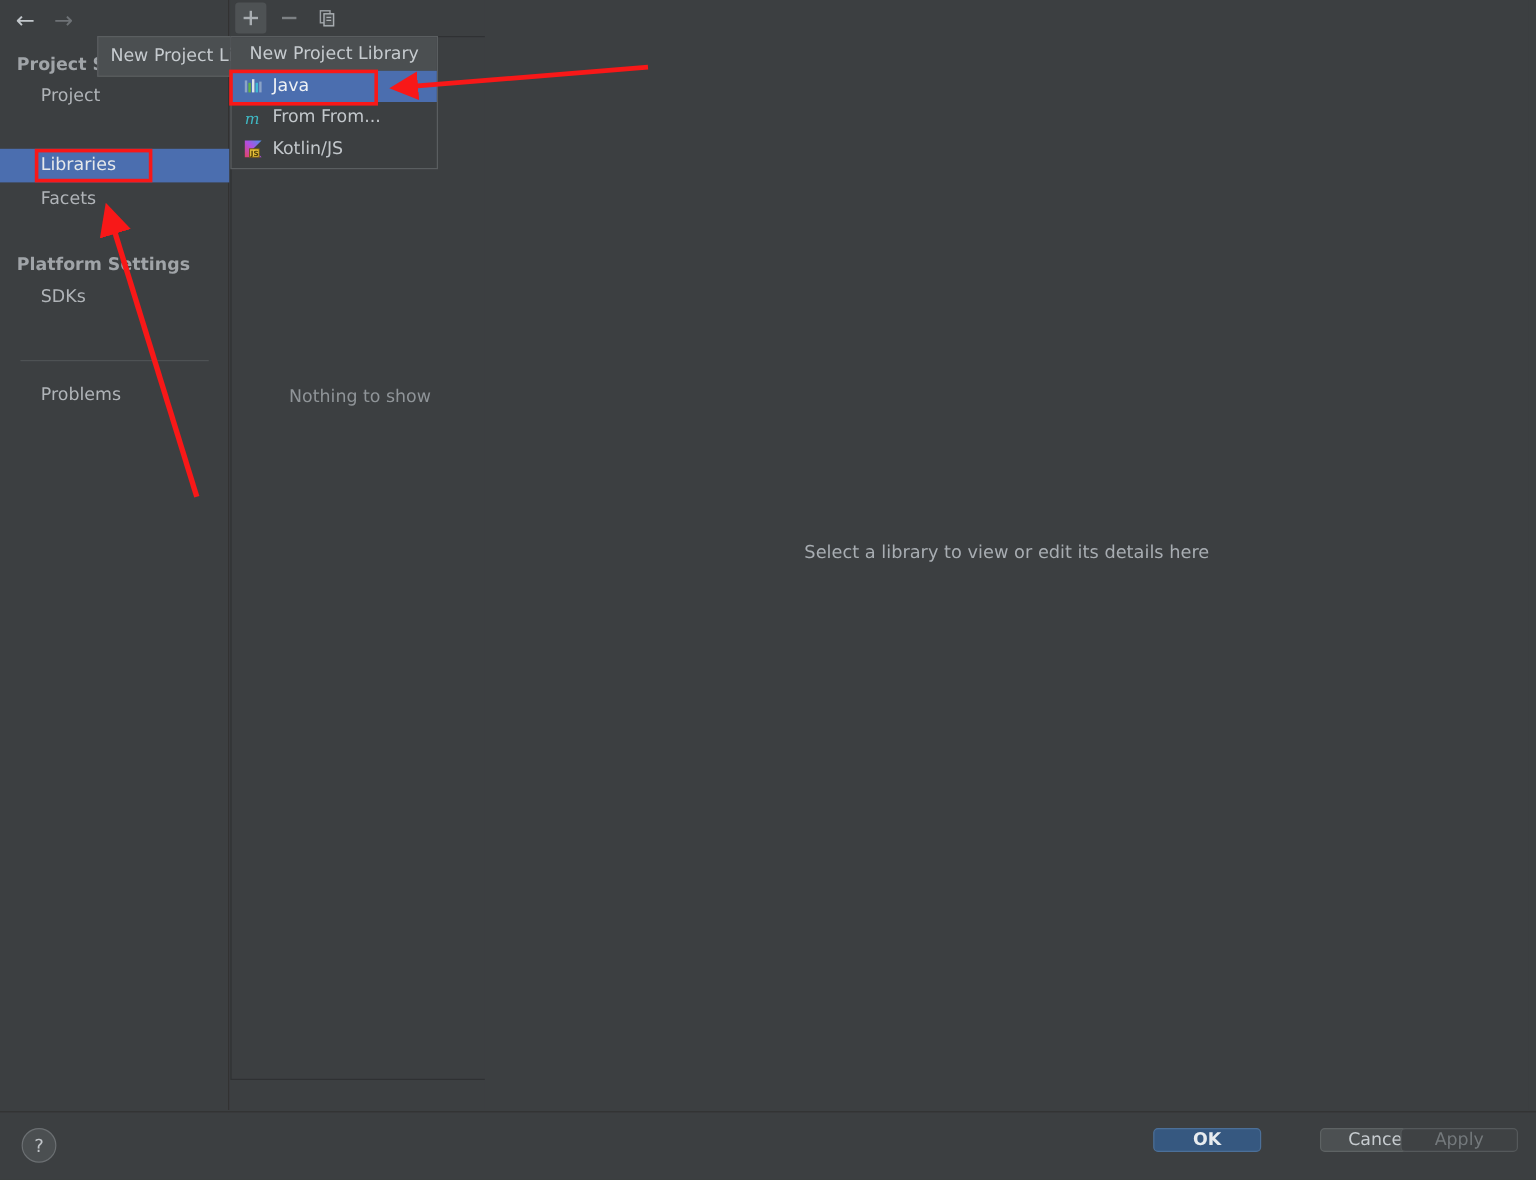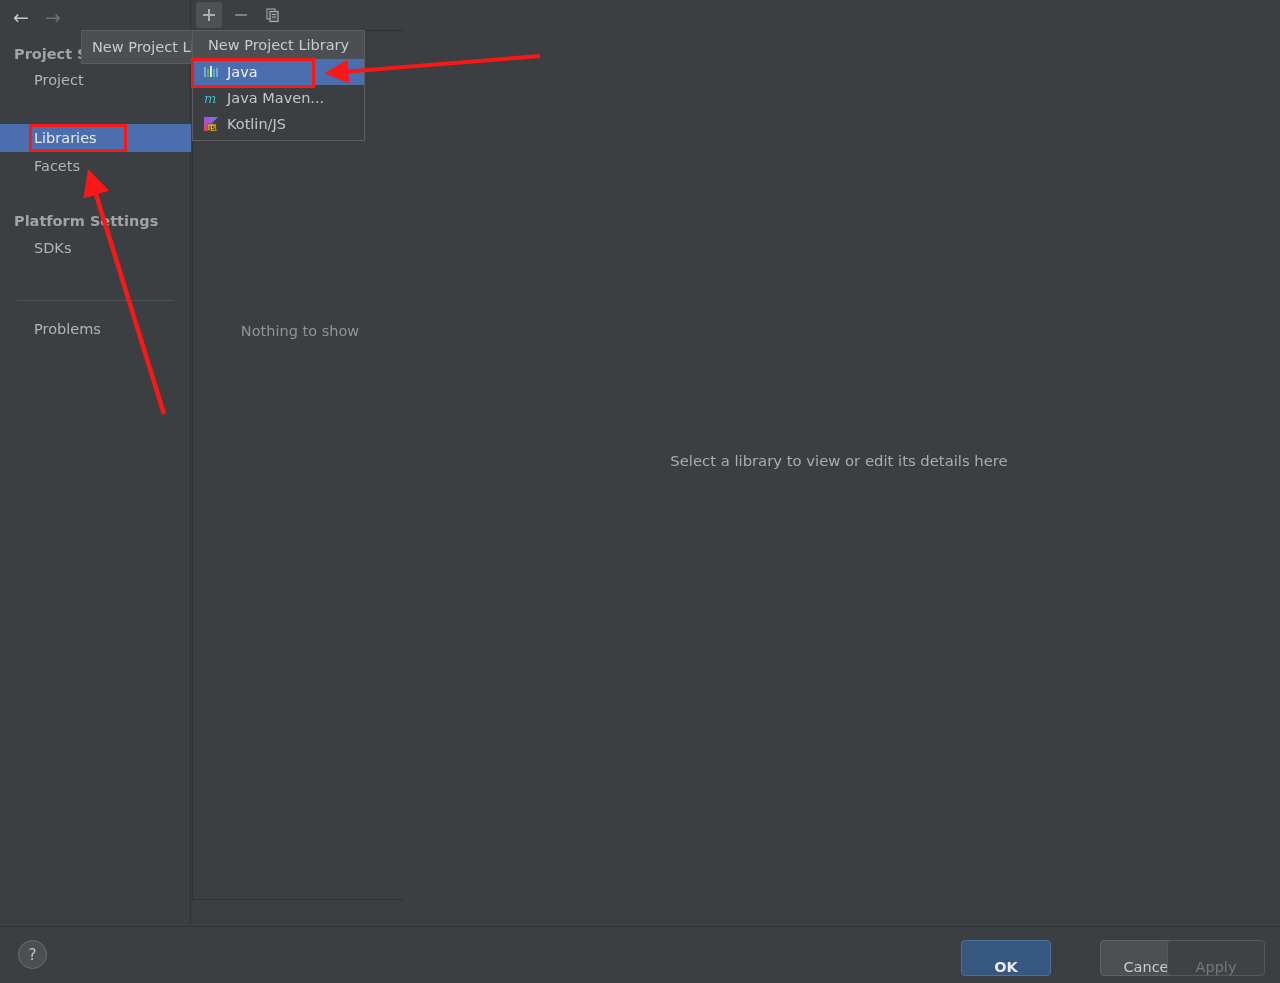--- a/index.html
+++ b/index.html
@@ -86,23 +86,23 @@
     background: #3c3f41; border-top: 1px solid #323232;
   }
   .help-btn {
     position: absolute; left: 18px; top: 940px;
     width: 29px; height: 29px; border-radius: 50%;
     border: 1px solid #6b6f72; background: #4b4f51;
     color: #c0c4c8; font-size: 15px;
     display: flex; align-items: center; justify-content: center;
   }
   .dlg-btn {
-    position: absolute; top: 940px; height: 36px;
+    position: absolute; top: 940px; height: 20px;
     border-radius: 4px; font-size: 14.5px;
-    display: flex; align-items: flex-end; justify-content: center;
+    display: flex; align-items: center; justify-content: center;
     border: 1px solid #5e6364; background: #4c5052; color: #c7ccd0;
   }
   .dlg-btn.primary {
     background: #365880; border: 1px solid #4c7099; color: #e8ecef; font-weight: bold;
   }
   .dlg-btn.disabled { color: #74797c; background: #3f4244; border-color: #55595b; }
   #btn-ok     { left: 961px; width: 90px; }
   #btn-cancel { left: 1100px; width: 96px; }
   #btn-apply  { left: 1167px; width: 98px; }
 
@@ -225,21 +225,21 @@
         <rect x="10" y="5" width="2" height="8" fill="#3fb9d4"></rect>
         <rect x="13" y="4" width="2" height="9" fill="#8ba3c7"></rect>
       </svg>
       <span>Java</span>
     </div>
 
     <div class="popup-item">
       <svg class="ico" viewBox="0 0 16 16">
         <text x="1" y="13" font-family="DejaVu Serif, serif" font-size="13" font-style="italic" fill="#3fb9c4">m</text>
       </svg>
-      <span>Java Maven...</span>
+      <span>From From...</span>
     </div>
 
     <div class="popup-item">
       <svg class="ico" viewBox="0 0 16 16">
         <defs>
           <linearGradient id="kg" x1="0" y1="1" x2="1" y2="0">
             <stop offset="0" stop-color="#e24462"></stop>
             <stop offset="0.5" stop-color="#b14ee0"></stop>
             <stop offset="1" stop-color="#4b8ee8"></stop>
           </linearGradient>

